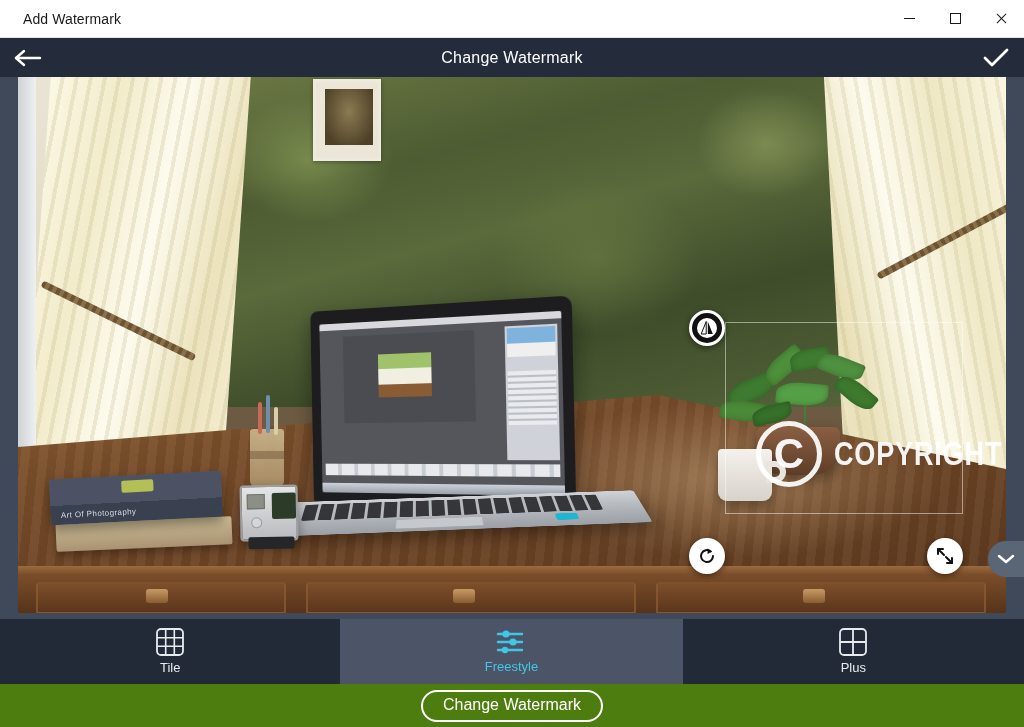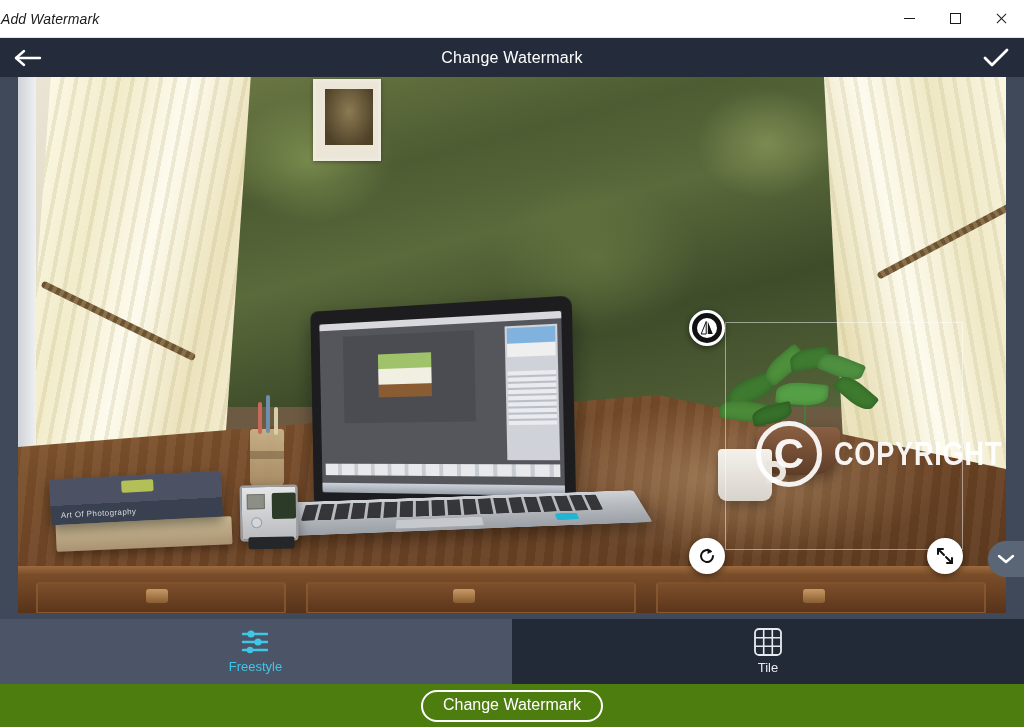--- a/index.html
+++ b/index.html
@@ -11,22 +11,22 @@
   }
   #app { position: relative; width: 1024px; height: 727px; background: #3f4959; }
 
   
   .titlebar {
     position: absolute; left: 0; top: 0; width: 1024px; height: 38px;
     background: #ffffff; border-bottom: 1px solid #e4e4e4;
     display: flex; align-items: center;
   }
   .titlebar-text {
-    font-size: 14px; color: #1b1b1b; padding-left: 1px;
-    letter-spacing: .1px; white-space: nowrap; font-style: italic;
+    font-size: 14px; color: #1b1b1b; padding-left: 23px;
+    letter-spacing: .1px; white-space: nowrap;
   }
   .win-controls { margin-left: auto; display: flex; height: 38px; }
   .win-btn {
     width: 46px; height: 38px; display: flex; align-items: center; justify-content: center;
     color: #1b1b1b;
   }
   .glyph-min { width: 11px; height: 1px; background: #1b1b1b; }
   .glyph-max { width: 11px; height: 11px; border: 1px solid #1b1b1b; }
   .glyph-close { position: relative; width: 13px; height: 13px; }
   .glyph-close::before, .glyph-close::after {
@@ -241,21 +241,21 @@
   }
   .leaves { position:absolute; left:700px; top:272px; width:170px; height:92px; }
   .leaf {
     position:absolute; background:#3e7a30; border-radius:50% 10% 50% 10%;
     box-shadow: inset 0 0 6px rgba(0,0,0,.25);
   }
   .stem { position:absolute; left:86px; top:56px; width:2px; height:40px; background:#4b7a38; }
 
   
   .wm-box {
-    position: absolute; left: 707px; top: 245px; width: 238px; height: 228px;
+    position: absolute; left: 707px; top: 245px; width: 238px; height: 192px;
     border: 1px solid rgba(255,255,255,.48);
   }
   .wm-content {
     position:absolute; left:30px; top:96px; width:214px; height:70px;
     display:flex; align-items:center; gap:12px;
   }
   .wm-copysym {
     width:66px; height:66px; border-radius:50%; border:5px solid rgba(255,255,255,.92);
     position:relative; flex:0 0 auto;
   }
@@ -477,40 +477,47 @@
 
     
     
     
 
     
   </div>
 
   <div class="tabs">
 
+    <div class="tab">
+      <svg class="ic-grid" viewBox="0 0 30 28">
+        <rect x="2" y="1" width="26" height="26" rx="4" fill="none" stroke="#e8eaee" stroke-width="1.8"></rect>
+        <path d="M10.7 1 V27 M19.3 1 V27 M2 9.7 H28 M2 18.3 H28" stroke="#e8eaee" stroke-width="1.6"></path>
+      </svg>
+      <div class="tab-label">Tile</div>
+    </div>
+
     <div class="tab active">
       <svg class="ic-sliders" viewBox="0 0 30 26">
         <path d="M2 5 H26" stroke="#3fc7e6" stroke-width="2.4" stroke-linecap="round"></path>
         <path d="M2 13 H26" stroke="#3fc7e6" stroke-width="2.4" stroke-linecap="round"></path>
         <path d="M2 21 H26" stroke="#3fc7e6" stroke-width="2.4" stroke-linecap="round"></path>
         <circle cx="10" cy="5" r="3.6" fill="#3fc7e6"></circle>
         <circle cx="17" cy="13" r="3.6" fill="#3fc7e6"></circle>
         <circle cx="9" cy="21" r="3.2" fill="#3fc7e6"></circle>
       </svg>
       <div class="tab-label">Freestyle</div>
     </div>
 
+
     <div class="tab">
       <svg class="ic-grid" viewBox="0 0 30 28">
         <rect x="2" y="1" width="26" height="26" rx="4" fill="none" stroke="#e8eaee" stroke-width="1.8"></rect>
-        <path d="M10.7 1 V27 M19.3 1 V27 M2 9.7 H28 M2 18.3 H28" stroke="#e8eaee" stroke-width="1.6"></path>
+        <path d="M15 1 V27 M2 14 H28" stroke="#e8eaee" stroke-width="1.8"></path>
       </svg>
-      <div class="tab-label">Tile</div>
-    </div>
-
-
+      <div class="tab-label">Plus</div>
+    </div>
   </div>
 
   <div class="bottombar">
     <button class="change-btn">Change Watermark</button>
   </div>
 
 </div>
 
 </body></html>

